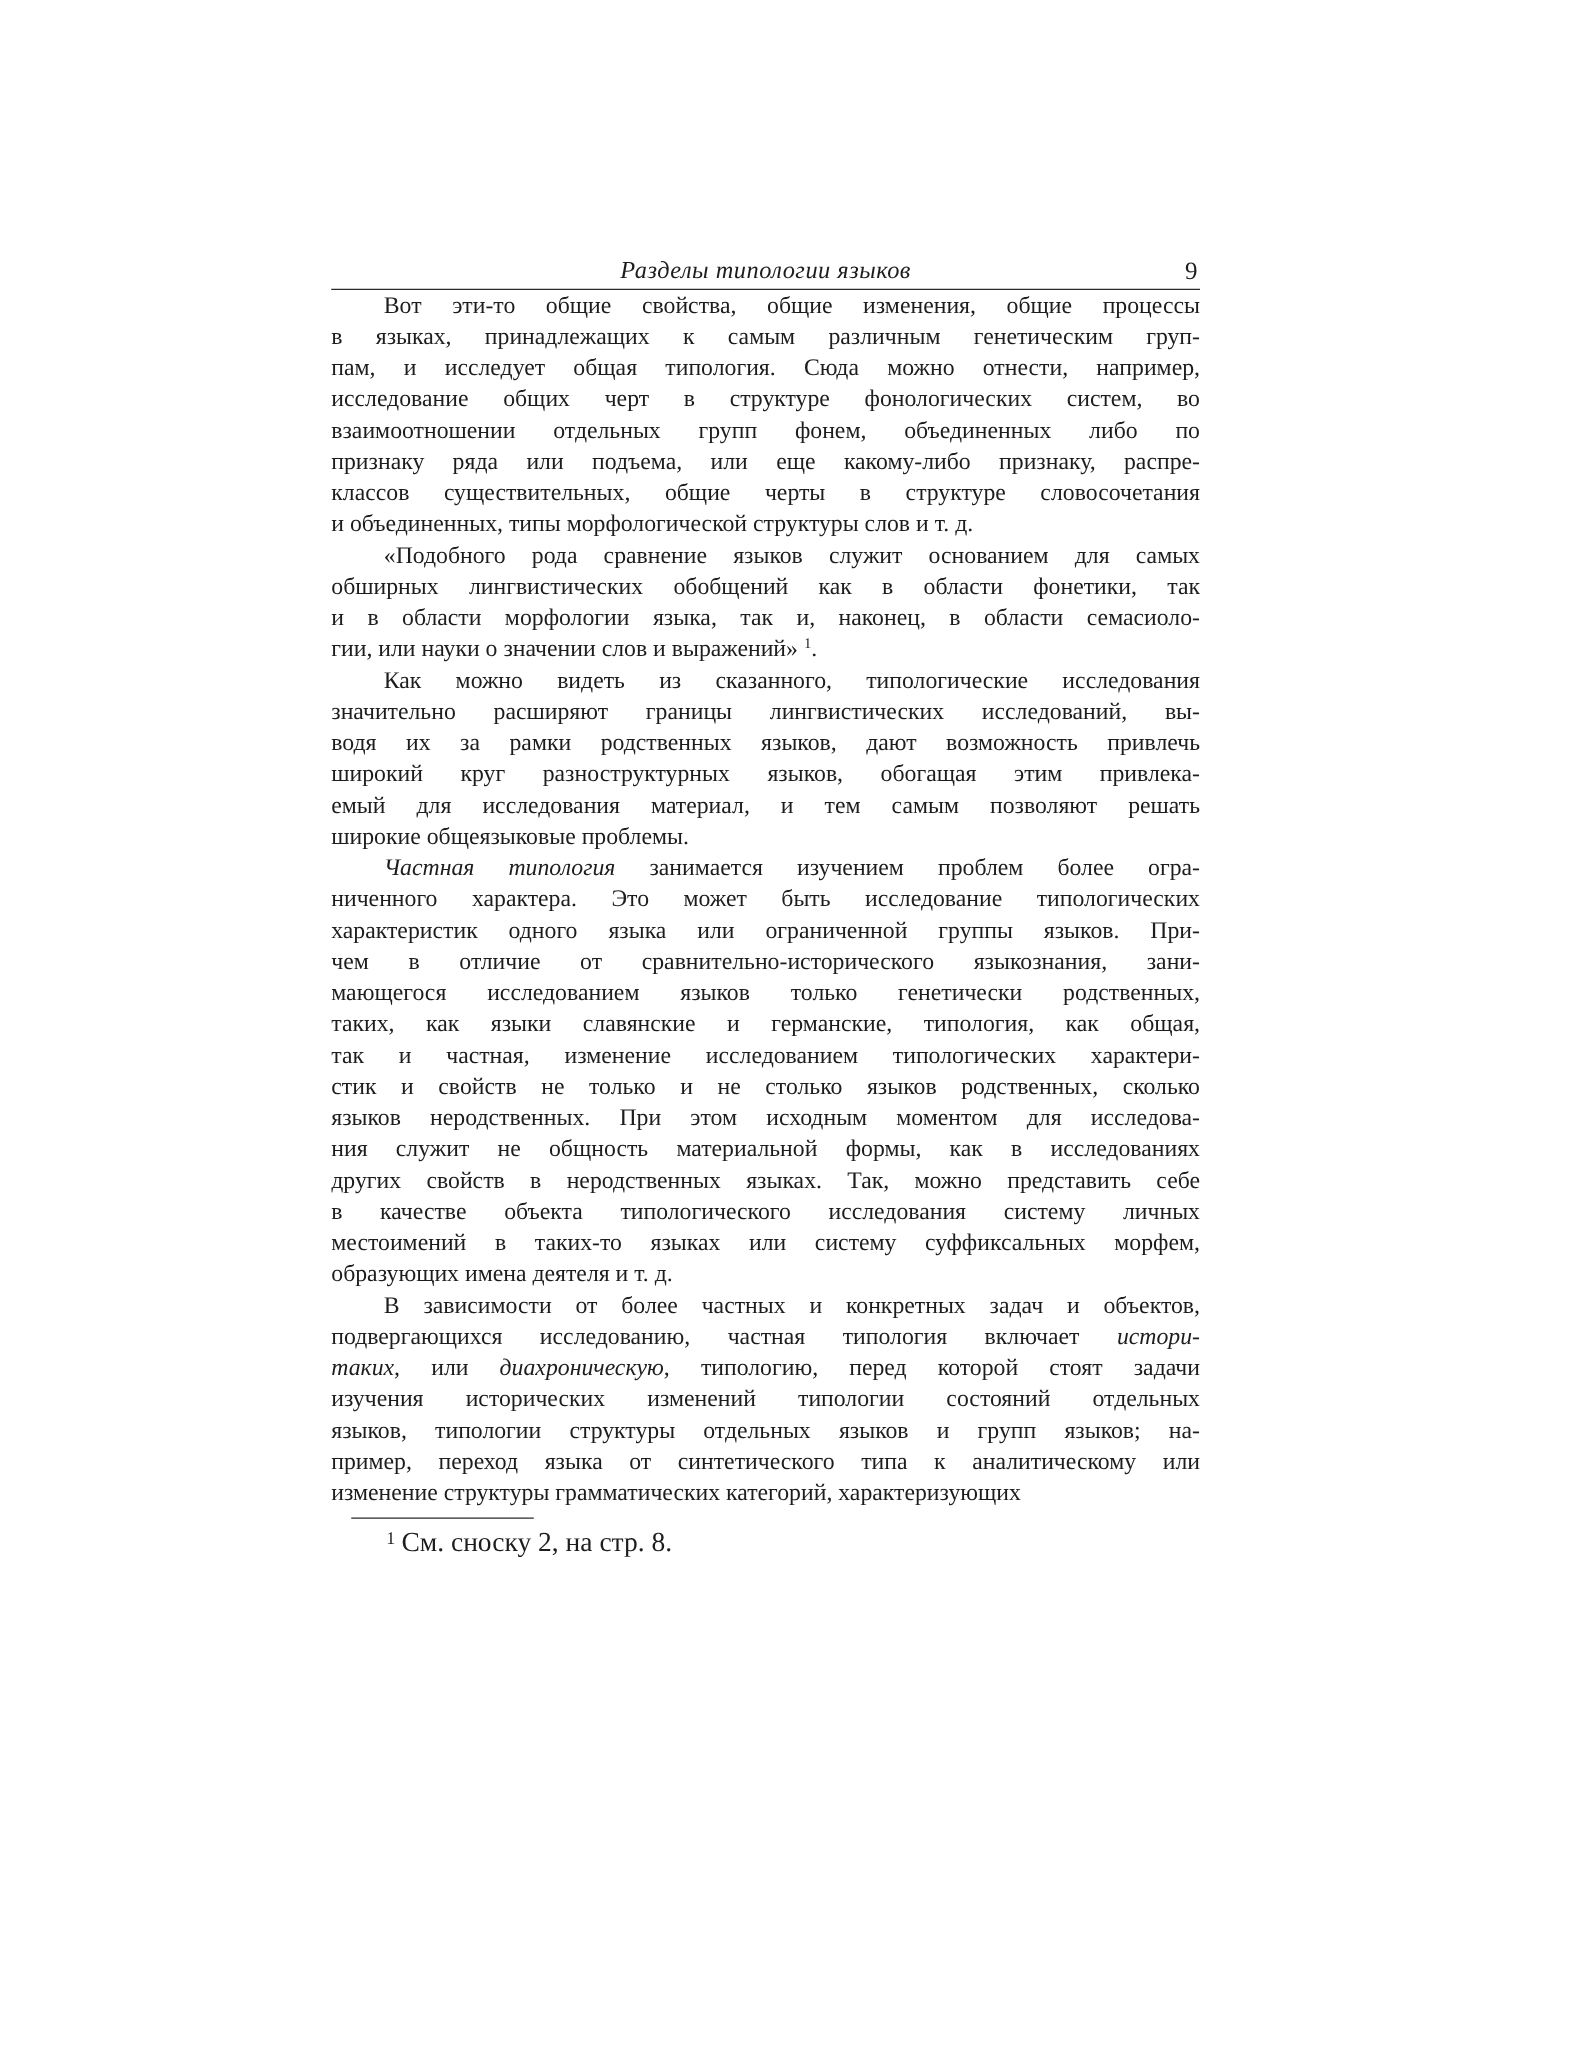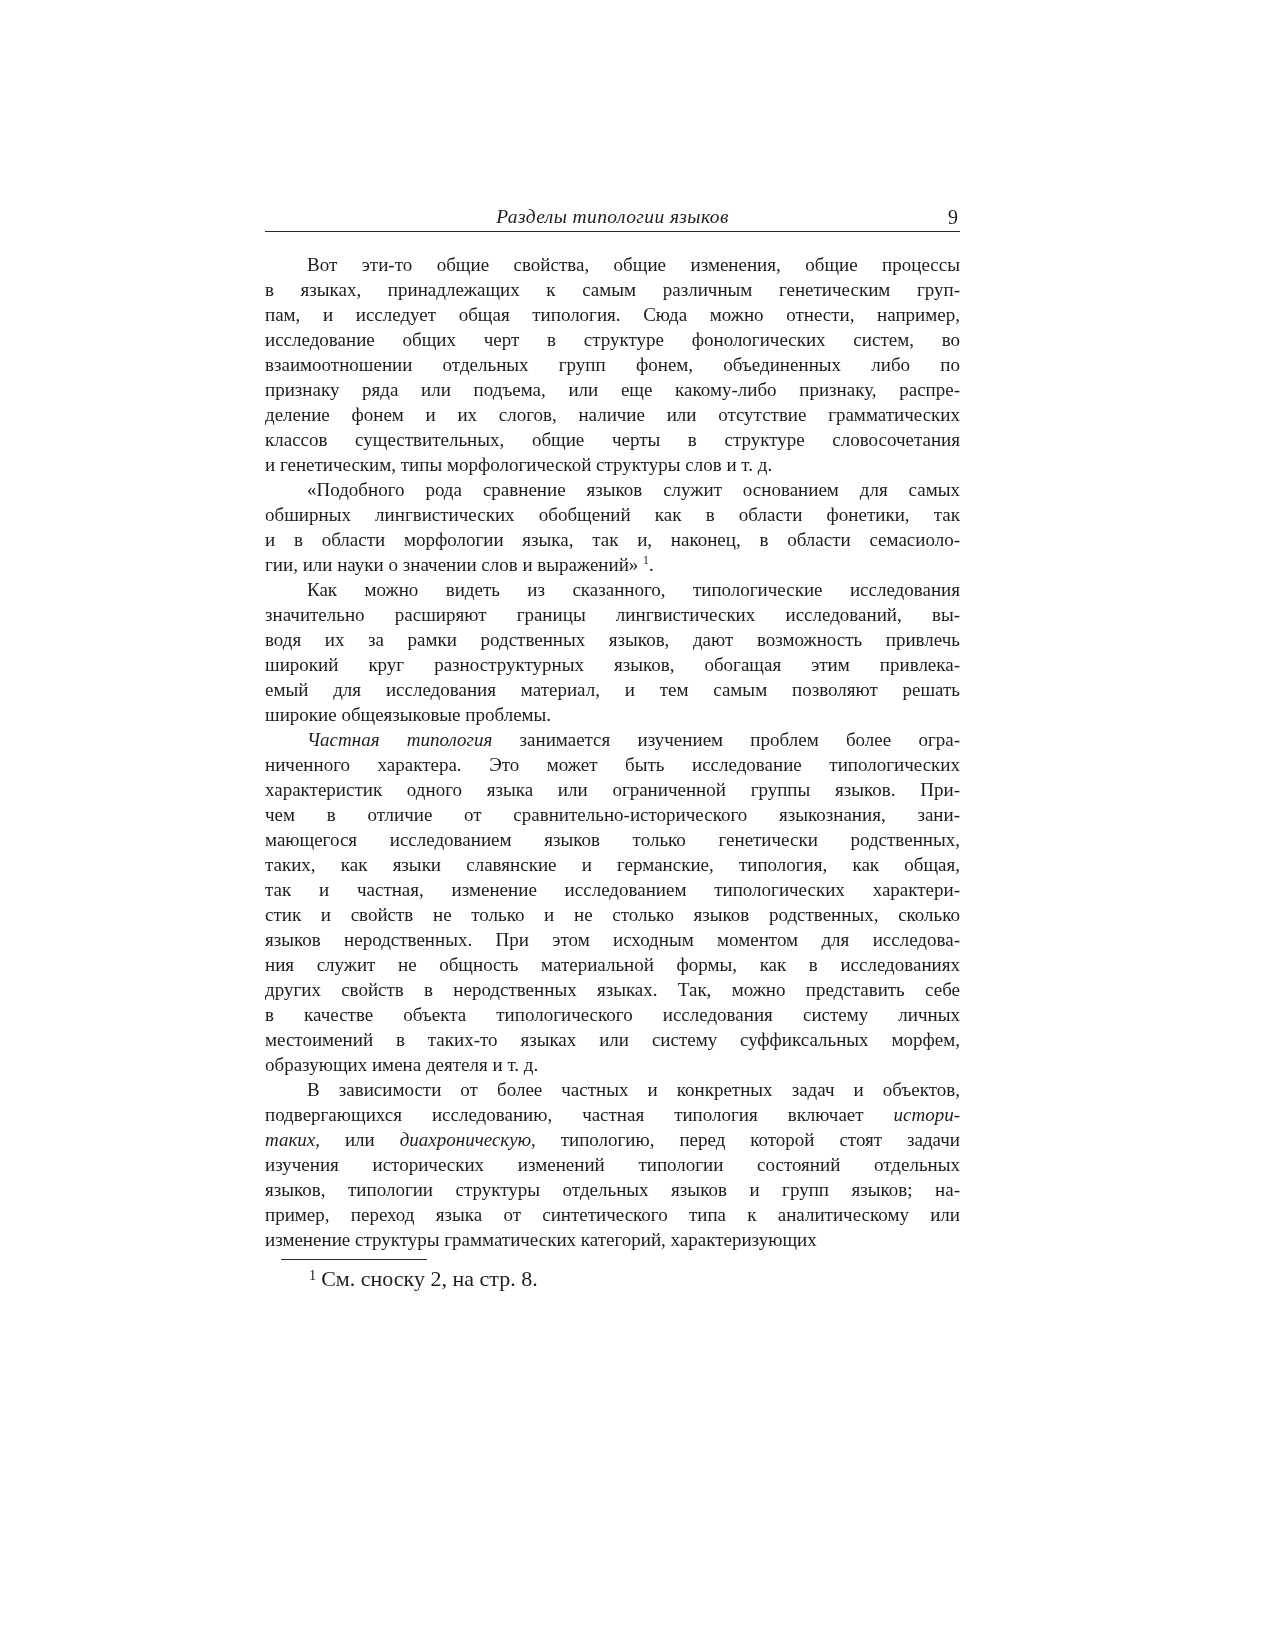--- a/index.html
+++ b/index.html
@@ -39,21 +39,20 @@
   }
   .runhead .pageno {
     position: absolute;
     right: 2px;
     top: 5px;
     font-size: 20px;
     line-height: 24px;
   }
   
   .bodytext {
-    margin-top: 20px;
     font-size: 19px;
     line-height: 25px;
   }
   .para { margin: 0; }
   .line {
     height: 25px;
     line-height: 25px;
     overflow: hidden;
     text-align: left;
     white-space: normal;
@@ -105,23 +104,22 @@
     </div>
 
     <div class="bodytext">
         <div class="para">
           <div class="line just first"><span>Вот эти-то общие свойства, общие изменения, общие процессы</span></div>
           <div class="line just"><span>в языках, принадлежащих к самым различным генетическим груп-</span></div>
           <div class="line just"><span>пам, и исследует общая типология. Сюда можно отнести, например,</span></div>
           <div class="line just"><span>исследование общих черт в структуре фонологических систем, во</span></div>
           <div class="line just"><span>взаимоотношении отдельных групп фонем, объединенных либо по</span></div>
           <div class="line just"><span>признаку ряда или подъема, или еще какому-либо признаку, распре-</span></div>
-          <div class="line just"><span>деление фонем и их слогов, наличие или отсутствие грамматических</span></div>
           <div class="line just"><span>классов существительных, общие черты в структуре словосочетания</span></div>
-          <div class="line"><span>и генетическим, типы морфологической структуры слов и т. д.</span></div>
+          <div class="line"><span>и объединенных, типы морфологической структуры слов и т. д.</span></div>
         </div>
         <div class="para">
           <div class="line just first"><span>«Подобного рода сравнение языков служит основанием для самых</span></div>
           <div class="line just"><span>обширных лингвистических обобщений как в области фонетики, так</span></div>
           <div class="line just"><span>и в области морфологии языка, так и, наконец, в области семасиоло-</span></div>
           <div class="line"><span>гии, или науки о значении слов и выражений» </span><sup class="fnref">1</sup><span>.</span></div>
         </div>
         <div class="para">
           <div class="line just first"><span>Как можно видеть из сказанного, типологические исследования</span></div>
           <div class="line just"><span>значительно расширяют границы лингвистических исследований, вы-</span></div>

